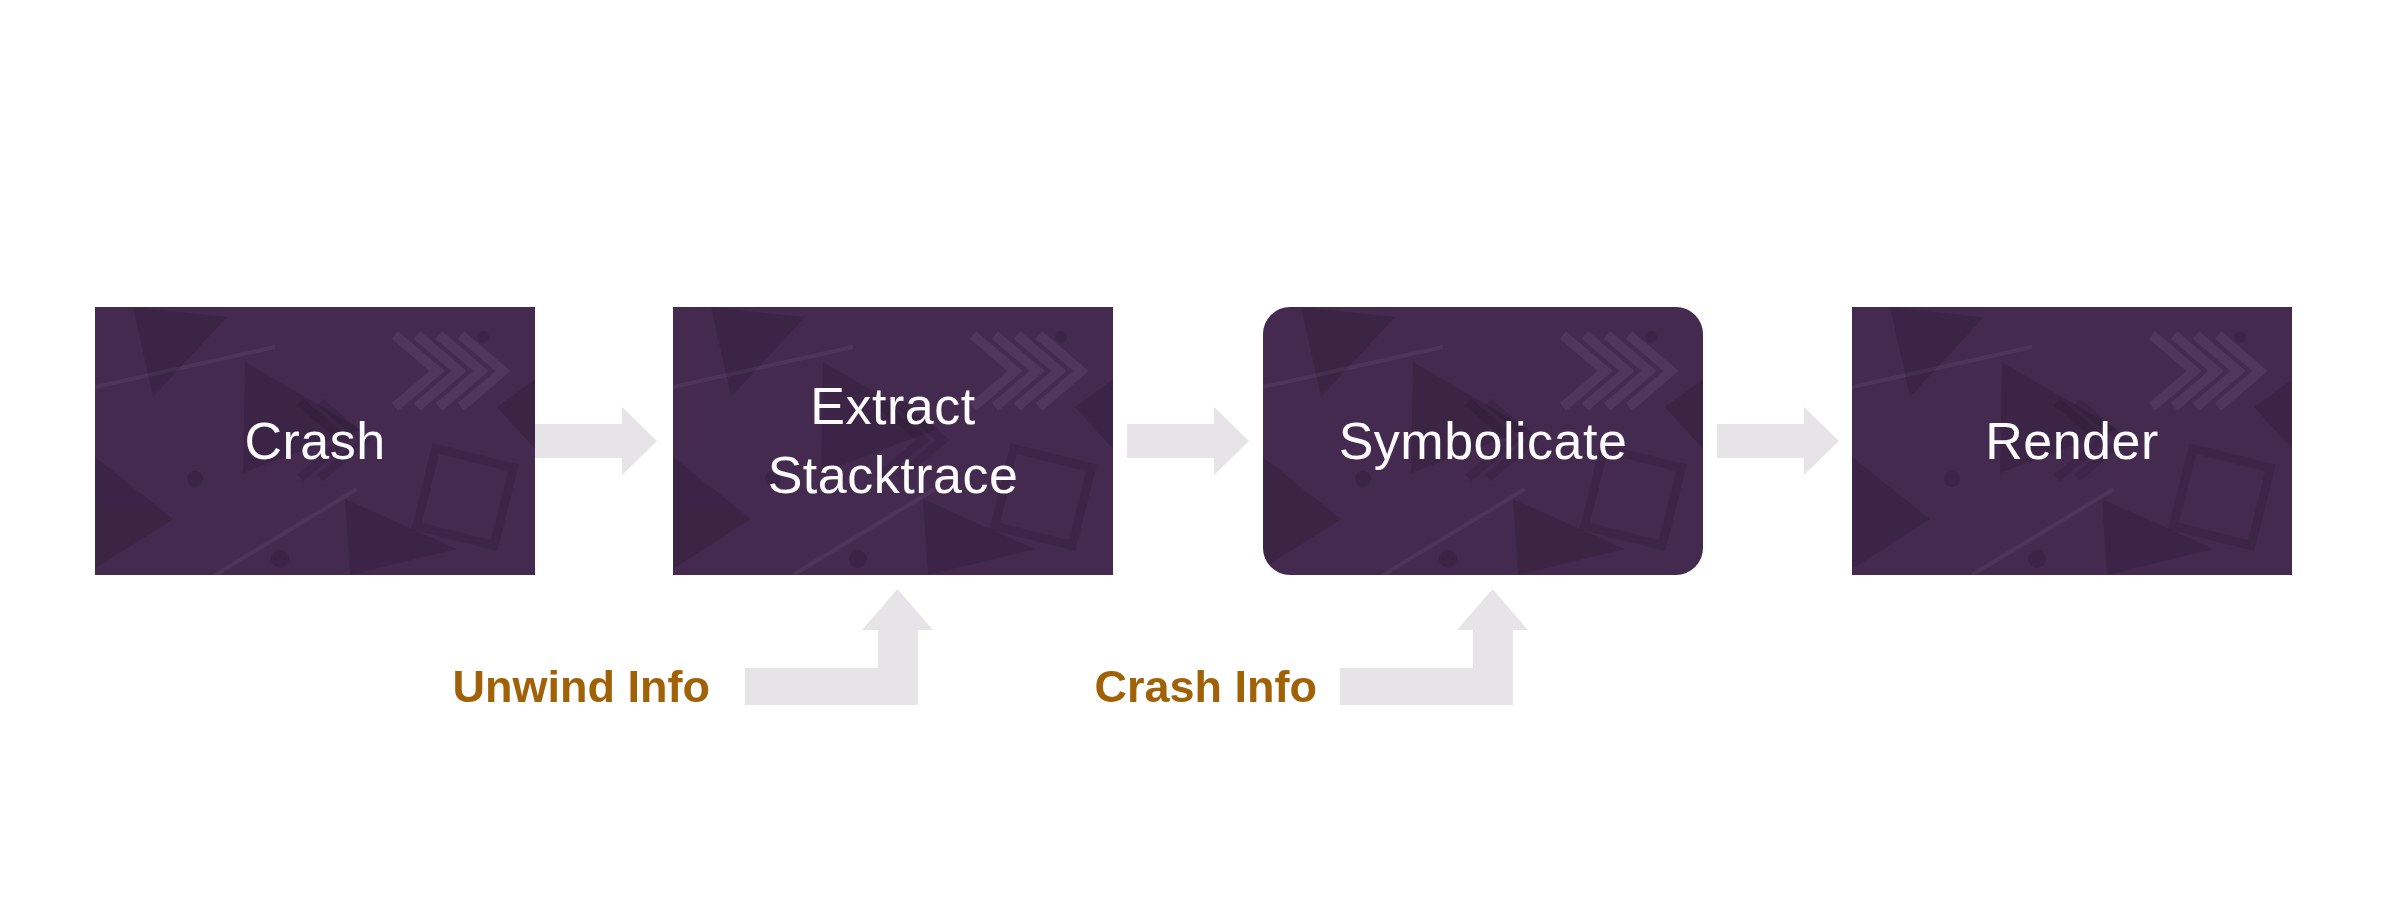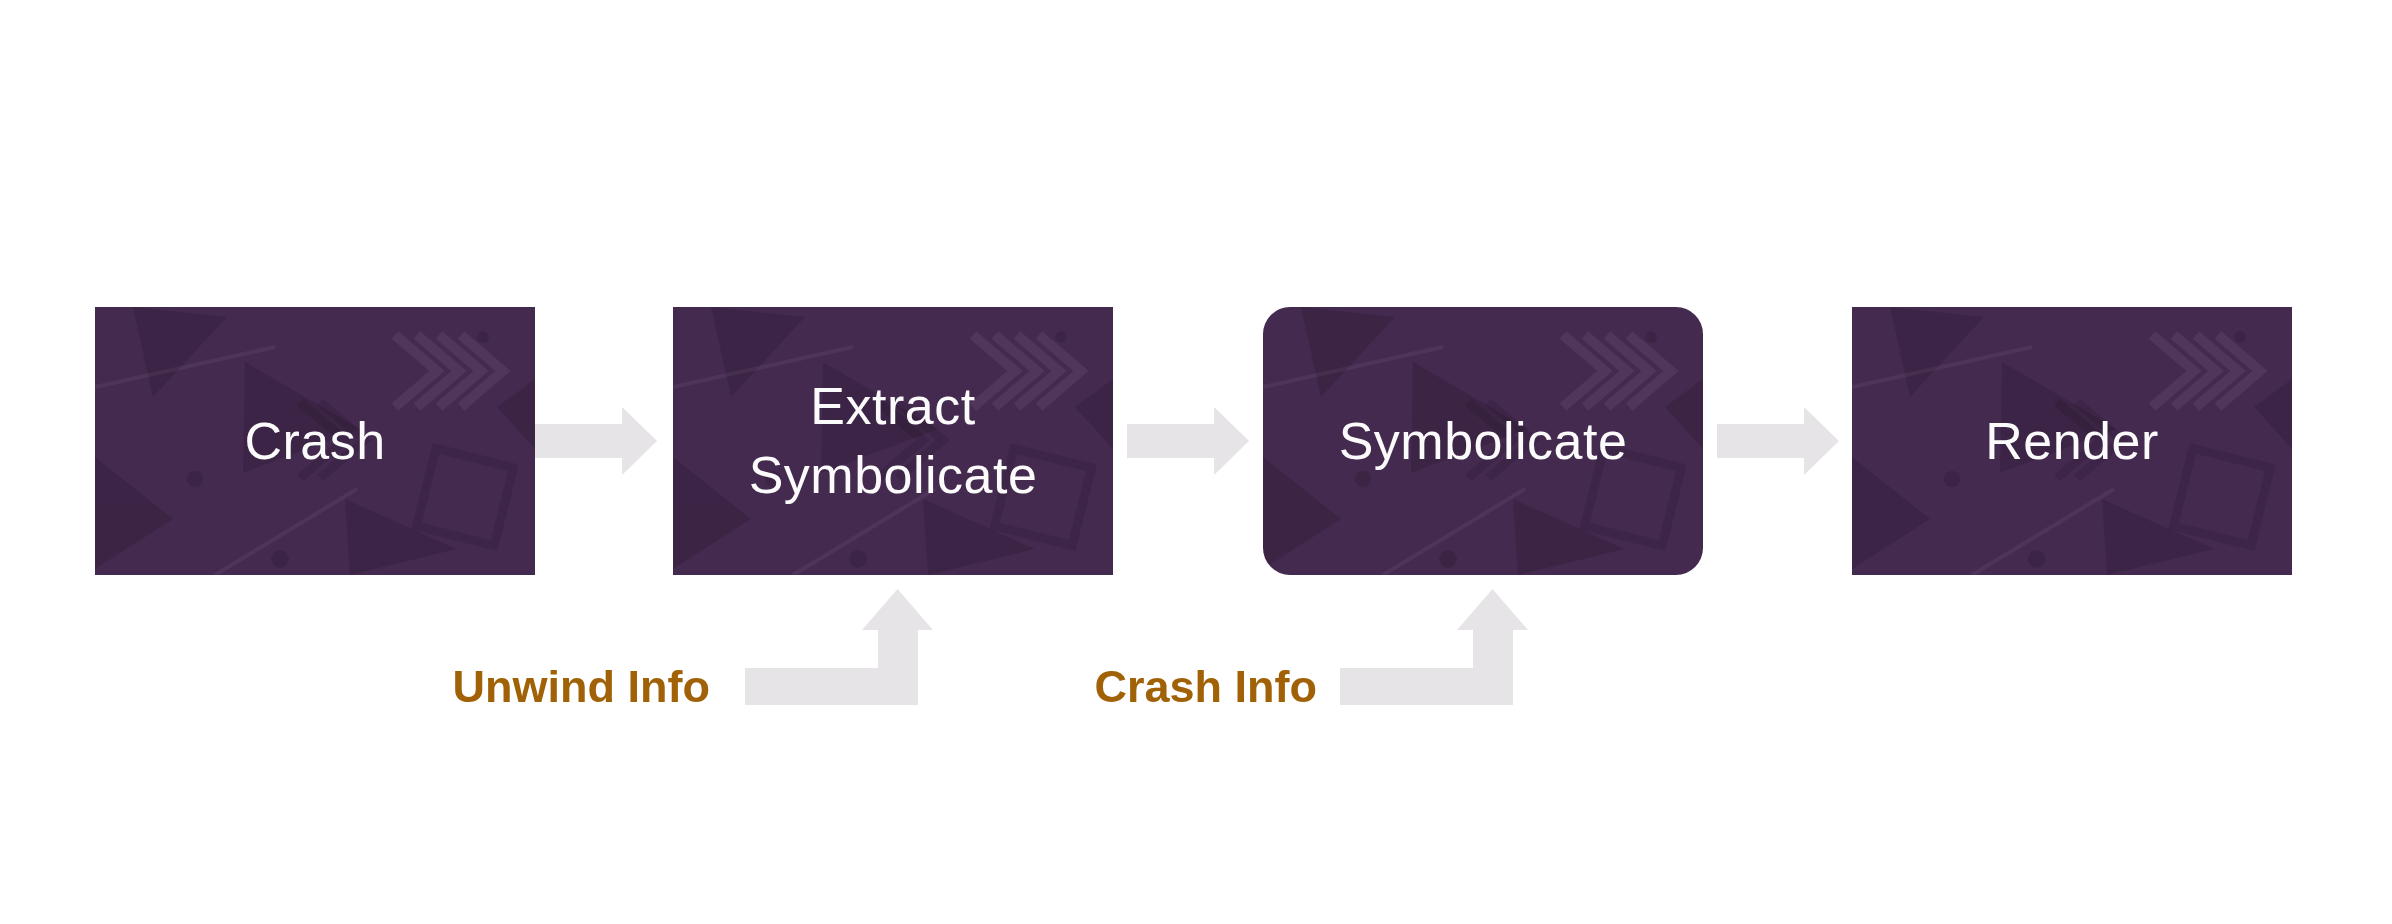--- a/index.html
+++ b/index.html
@@ -101,21 +101,21 @@
     <svg class="tex">
         <use href="#tex"></use>
       </svg>
     <span class="node-label">Crash</span>
   </div>
 
   <div class="node node-extract">
     <svg class="tex">
         <use href="#tex"></use>
       </svg>
-    <span class="node-label">Extract Symbolicate</span>
+    <span class="node-label">Extract Stacktrace</span>
   </div>
 
   <div class="node node-symbolicate">
     <svg class="tex">
         <use href="#tex"></use>
       </svg>
     <span class="node-label">Symbolicate</span>
   </div>
 
   <div class="node node-render">

